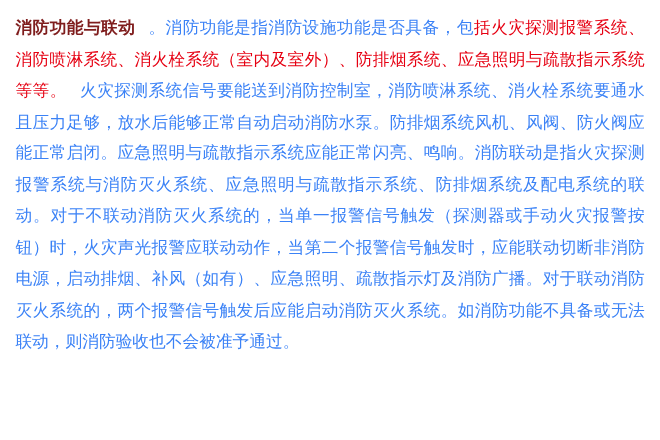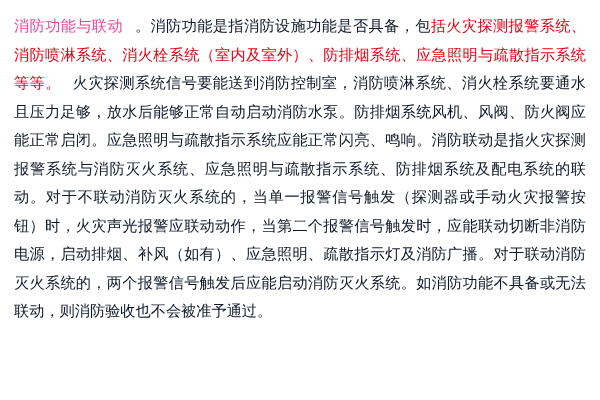--- a/index.html
+++ b/index.html
@@ -23,28 +23,28 @@
   .para {
     margin: 0;
     font-size: 15.2px;
     line-height: 28.5px;
     color: #2b2b2b;
     text-align: justify;
     text-justify: inter-ideograph;
     letter-spacing: 0px;
   }
   .title {
-    color: #ec4899;
-    font-weight: normal;
+    color: #7f1d1d;
+    font-weight: bold;
   }
   .hl {
     color: #e60012;
   }
   .plain {
-    color: #0f172a;
+    color: #3b82f6;
     margin-left: 12px;
   }
 </style>
 </head>
 <body>
 
 <div id="doc">
   <p class="para">
     <span class="title">消防功能与联动</span><span class="plain">。消防功能是指消防设施功能是否具备，包</span><span class="hl">括火灾探测报警系统、消防喷淋系统、消火栓系统（室内及室</span><span class="hl">外）、防排烟系统、应急照明与疏散指示系统等等。</span><span class="plain">火灾探测系统信号要能送到消防控制室，消防喷淋系统、消火栓系统要通水且压力足够，放水后能够正常自动启动消防水泵。防排烟系统风机、风阀、防火阀应能正常启闭。应急照明与疏散指示系统应能正常闪亮、鸣响。消防联动是指火灾探测报警系统与消防灭火系统、应急照明与疏散指示系统、防排烟系统及配电系统的联动。对于不联动消防灭火系统的，当单一报警信号触发（探测器或手动火灾报警按钮）时，火灾声光报警应联动动作，当第二个报警信号触发时，应能联动切断非消防电源，启动排烟、补风（如有）、应急照明、疏散指示灯及消防广播。对于联动消防灭火系统的，两个报警信号触发后应能启动消防灭火系统。如消防功能不具备或无法联动，则消防验收也不会被准予通过。</span>
   </p>

